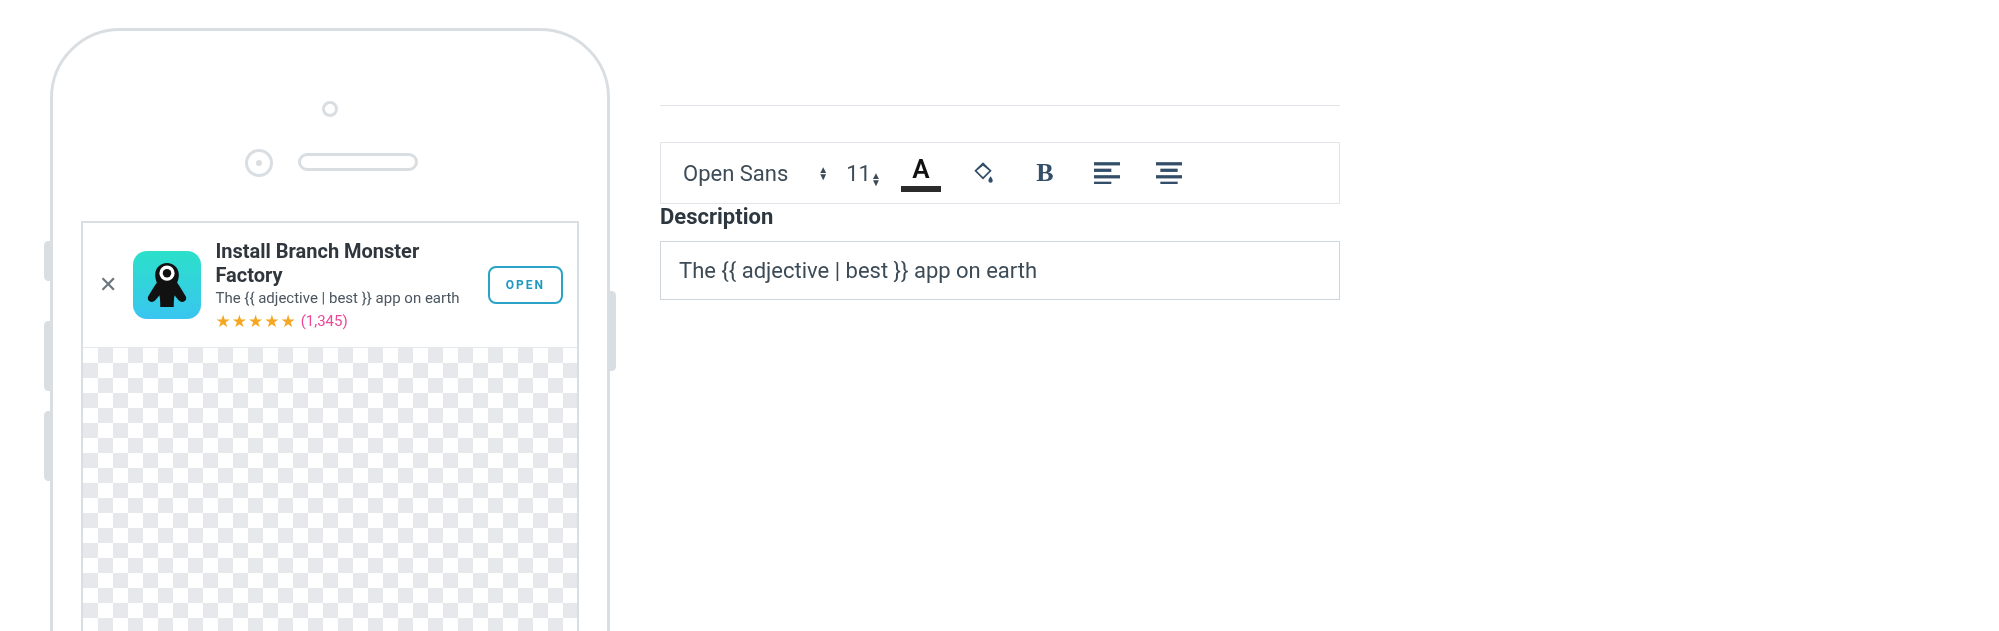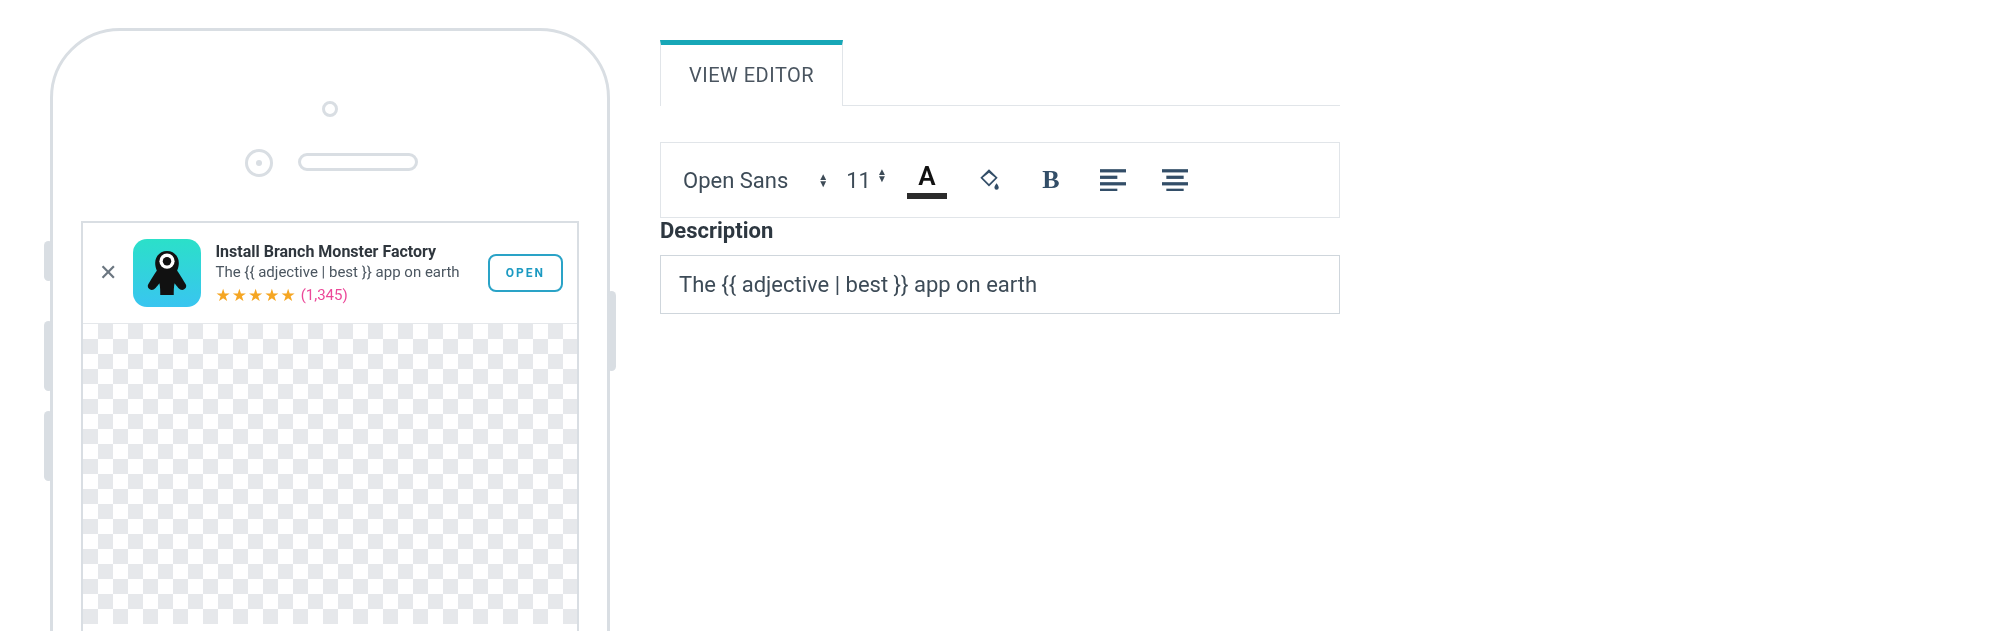--- a/index.html
+++ b/index.html
@@ -101,21 +101,21 @@
     border-radius: 14px;
     background: linear-gradient(180deg, #2be0c9 0%, #39c5f0 100%);
     display: flex;
     align-items: center;
     justify-content: center;
     flex-shrink: 0;
   }
   .banner-icon svg { width: 54px; height: 54px; }
   .banner-text { flex: 1; min-width: 0; }
   .banner-title {
-    font-size: 16px;
+    font-size: 20px;
     font-weight: 700;
     color: #2f363d;
     margin-bottom: 2px;
   }
   .banner-sub {
     font-size: 15px;
     color: #4b5660;
     margin-bottom: 4px;
   }
   .banner-rating {
@@ -179,32 +179,32 @@
     content:"";
     position:absolute;
     left:0;right:0;bottom:-1px;height:2px;background:#fff;
   }
 
   .toolbar {
     margin-top: 36px;
     border: 1px solid #e1e5e9;
     display: flex;
     align-items: center;
-    height: 76px;
+    height: 62px;
     gap: 18px;
     padding: 0 22px;
     color: #334e68;
   }
   .font-select {
     display:flex;align-items:center;gap:30px;
     font-size: 22px;
     color: #3d4b57;
   }
   .sorter { display:flex;flex-direction:column;line-height:7px;font-size:10px;color:#3d4b57; }
-  .size-select { display:flex;align-items:flex-start;gap:6px;font-size:22px;color:#3d4b57; }
+  .size-select { display:flex;align-items:flex-end;font-size:22px;color:#3d4b57; }
   .tb-btn {
     width: 44px;
     display:flex;align-items:center;justify-content:center;
     font-size: 24px;
     color: #334e68;
   }
   .text-color {
     display:flex;flex-direction:column;align-items:center;gap:2px;
   }
   .text-color .letter { font-size:26px;font-weight:600;color:#111; }
@@ -263,21 +263,20 @@
 
       <div class="open-btn">OPEN</div>
     </div>
     <div class="checker"></div>
   </div>
 </div>
 
 <div class="editor">
 
   <div class="tabs">
-    <div class="tab active">VIEW EDITOR</div>
   </div>
 
   <div class="toolbar">
     <div class="font-select">
       <span>Open Sans</span>
       <span class="sorter">
           <span>▲</span>
           <span>▼</span>
         </span>
     </div>

